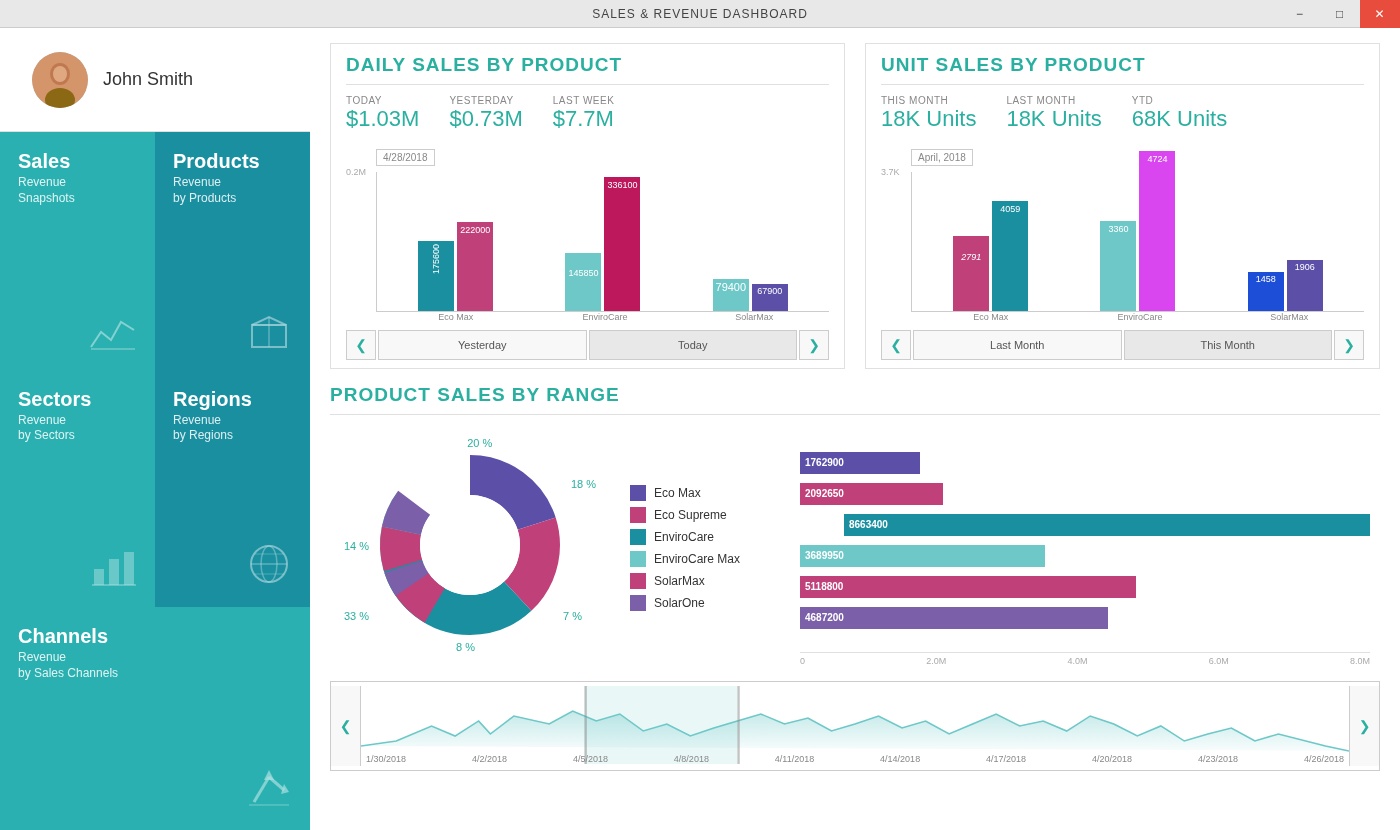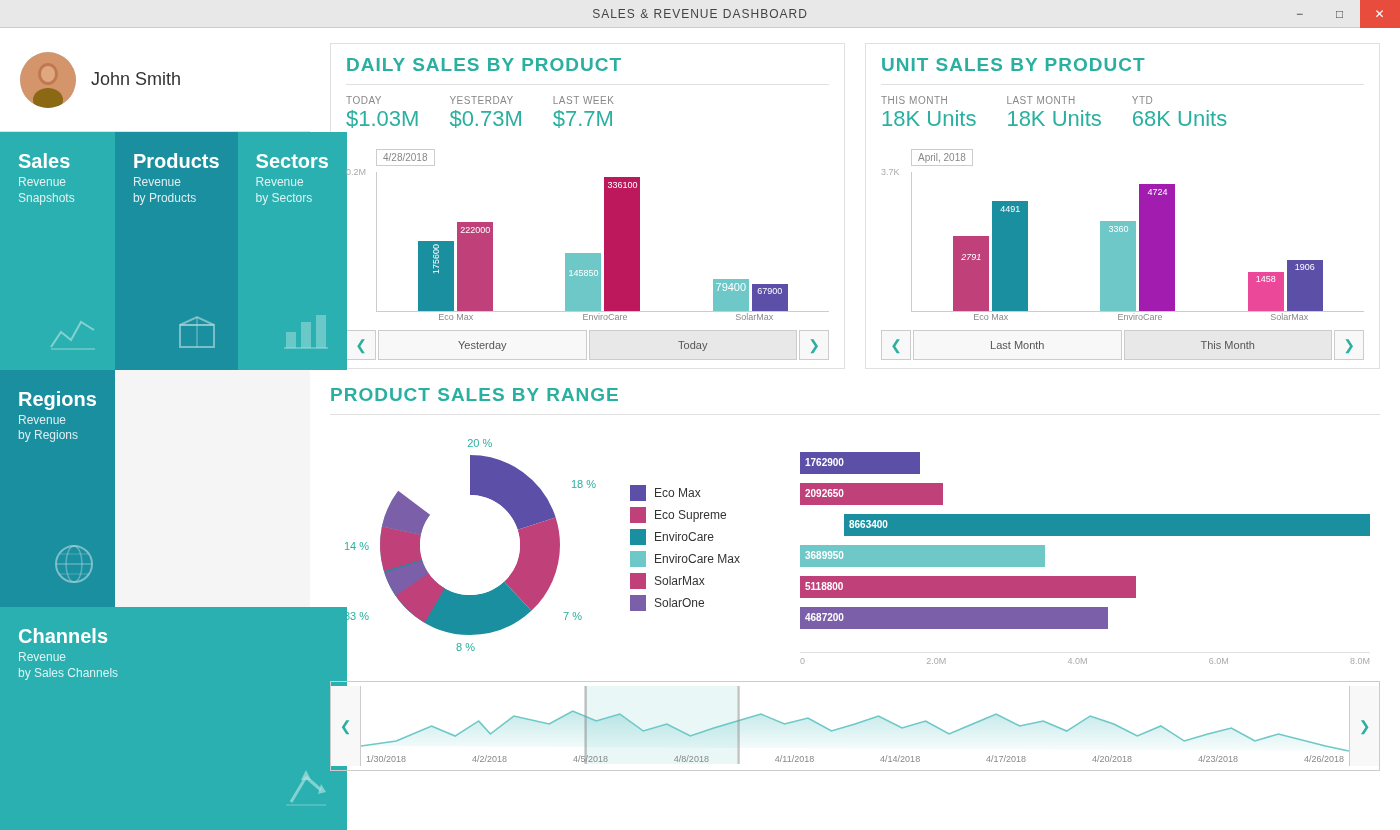--- a/index.html
+++ b/index.html
@@ -51,21 +51,21 @@
       display: flex;
       flex-direction: column;
       padding: 0;
     }
 
     .user-header {
       height: 104px;
       background: white;
       display: flex;
       align-items: center;
-      padding: 20px;
+      padding: 32px;
       border-bottom: 1px solid #e0e0e0;
     }
     .avatar {
       width: 56px;
       height: 56px;
       border-radius: 50%;
       background: #bbb;
       margin-right: 15px;
       overflow: hidden;
       display: flex;
@@ -73,21 +73,21 @@
       justify-content: center;
     }
     .user-name {
       font-size: 18px;
       font-weight: 400;
       color: #333;
     }
 
     .nav-grid {
       display: grid;
-      grid-template-columns: 1fr 1fr 1fr;
+      grid-template-columns: 1fr 1fr;
       flex: 1;
     }
 
     .nav-tile {
       padding: 18px 18px 12px 18px;
       cursor: pointer;
       display: flex;
       flex-direction: column;
       position: relative;
       min-height: 135px;
@@ -499,35 +499,35 @@
         <div style="padding: 5px 0 0 30px; position:relative;">
           <div class="date-label">April, 2018</div>
           <div style="position:absolute; left:0; top:25px; font-size:9px; color:#aaa;">3.7K</div>
           <div style="display:flex; align-items:flex-end; height:140px; border-left:1px solid #ccc; border-bottom:1px solid #ccc; gap:0; padding: 0 5px;">
 
             <div class="bar-group" style="justify-content:center;">
               <div style="background:#c0407a; width:36px; height:75px; align-items:flex-start; justify-content:center; display:flex;">
                 <span style="font-size:9px; color:white; margin-top:16px;font-style:italic;">2791</span>
               </div>
               <div style="background:#1a8fa0; width:36px; height:110px; align-items:flex-start; justify-content:center; display:flex;">
-                <span style="font-size:9px; color:white; margin-top:3px;">4491</span>
+                <span style="font-size:9px; color:white; margin-top:3px;">4059</span>
               </div>
             </div>
 
             <div class="bar-group" style="justify-content:center;">
               <div style="background:#6ec8c8; width:36px; height:90px; align-items:flex-start; justify-content:center; display:flex;">
                 <span style="font-size:9px; color:white; margin-top:3px;">3360</span>
               </div>
-              <div style="background:#a21caf; width:36px; height:127px; align-items:flex-start; justify-content:center; display:flex;">
+              <div style="background:#d946ef; width:36px; height:160px; align-items:flex-start; justify-content:center; display:flex;">
                 <span style="font-size:9px; color:white; margin-top:3px;">4724</span>
               </div>
             </div>
 
             <div class="bar-group" style="justify-content:center;">
-              <div style="background:#ec4899; width:36px; height:39px; align-items:flex-start; justify-content:center; display:flex;">
+              <div style="background:#1d4ed8; width:36px; height:39px; align-items:flex-start; justify-content:center; display:flex;">
                 <span style="font-size:9px; color:white; margin-top:2px;">1458</span>
               </div>
               <div style="background:#5b4fa8; width:36px; height:51px; align-items:flex-start; justify-content:center; display:flex;">
                 <span style="font-size:9px; color:white; margin-top:2px;">1906</span>
               </div>
             </div>
           </div>
           
           <div style="display:flex; padding-left:5px;">
             <div style="flex:1; text-align:center; font-size:9px; color:#888;">Eco Max</div>

